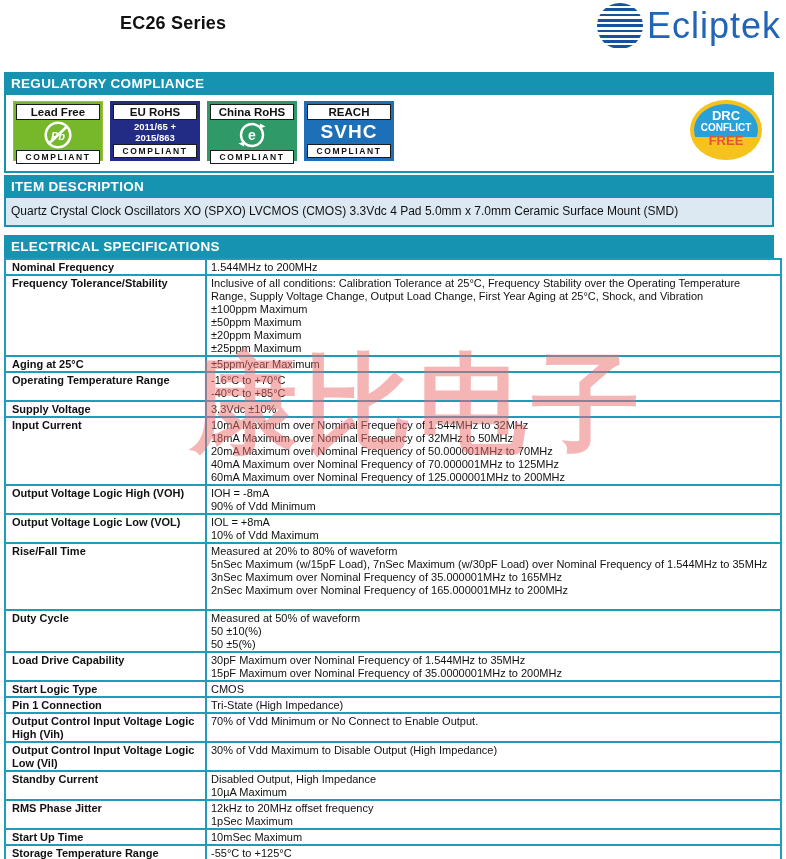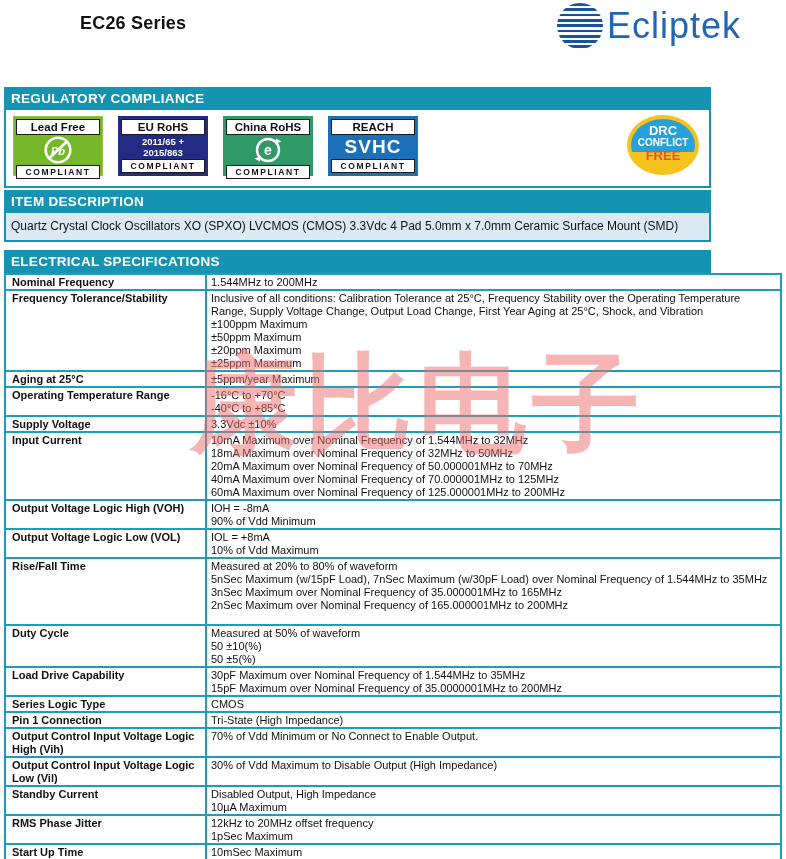--- a/index.html
+++ b/index.html
@@ -1,32 +1,32 @@
 <!DOCTYPE html>
 <html><head>
 <meta charset="utf-8">
 <style>
   * { margin:0; padding:0; box-sizing:border-box; }
   body { background:#fff; font-family:"Liberation Sans", sans-serif; }
   .page { position:relative; width:786px; height:859px; background:#fff; overflow:hidden; }
 
   
-  .hdr { position:relative; height:87px; }
+  .hdr { position:relative; height:72px;margin-left:40px; }
   .hdr-title { position:absolute; left:80px; top:13px; font-size:18px; font-weight:bold; color:#111; letter-spacing:0.2px; }
   .logo { position:absolute; left:557px; top:3px; display:flex; align-items:center; gap:4px; }
   .logo-sphere { width:46px; height:46px; border-radius:50%;
     background:repeating-linear-gradient(to bottom,#17529f 0 2.8px,#ffffff 2.8px 5.3px); }
   .logo-text { font-size:36px; color:#2264b8; letter-spacing:1px; }
 
   
-  .section { margin-left:4px; width:707px; }
+  .section { margin-left:4px; width:770px; }
   .bar { background:#1593b1; color:#fff; font-weight:bold; font-size:13.5px;
          height:23px; line-height:23px; padding-left:7px; letter-spacing:0.3px; }
   .reg-body { position:relative; border:2px solid #1593b1; border-top:none; height:78px;
-              background:#fff; padding:6px 7px; display:flex; gap:15px; }
+              background:#fff; padding:6px 7px; display:flex; gap:7px; }
   .desc-body { border:2px solid #1593b1; border-top:none; background:#dce9f2;
                font-size:12px; color:#111; padding:6px 5px 0 5px; height:29px; }
   .sec-reg { margin-bottom:2px; }
   .sec-desc { margin-bottom:8px; }
 
   
   .badge { width:90px; height:60px; display:flex; flex-direction:column; padding:2px; border:1px solid #8b9a55; }
   .b-lead  { background:#76b82a; border-color:#9bbf3b; }
   .b-eu    { background:#232c85; border-color:#232c85; }
   .b-china { background:#2f9a68; border-color:#2f9a68; }
@@ -216,21 +216,21 @@
             </td>
           </tr>
           <tr>
             <td class="param">Load Drive Capability</td>
             <td class="val">
               <div>30pF Maximum over Nominal Frequency of 1.544MHz to 35MHz</div>
               <div>15pF Maximum over Nominal Frequency of 35.0000001MHz to 200MHz</div>
             </td>
           </tr>
           <tr>
-            <td class="param">Series Logic Type</td>
+            <td class="param">Start Logic Type</td>
             <td class="val">
               <div>CMOS</div>
             </td>
           </tr>
           <tr>
             <td class="param">Pin 1 Connection</td>
             <td class="val">
               <div>Tri-State (High Impedance)</div>
             </td>
           </tr>

